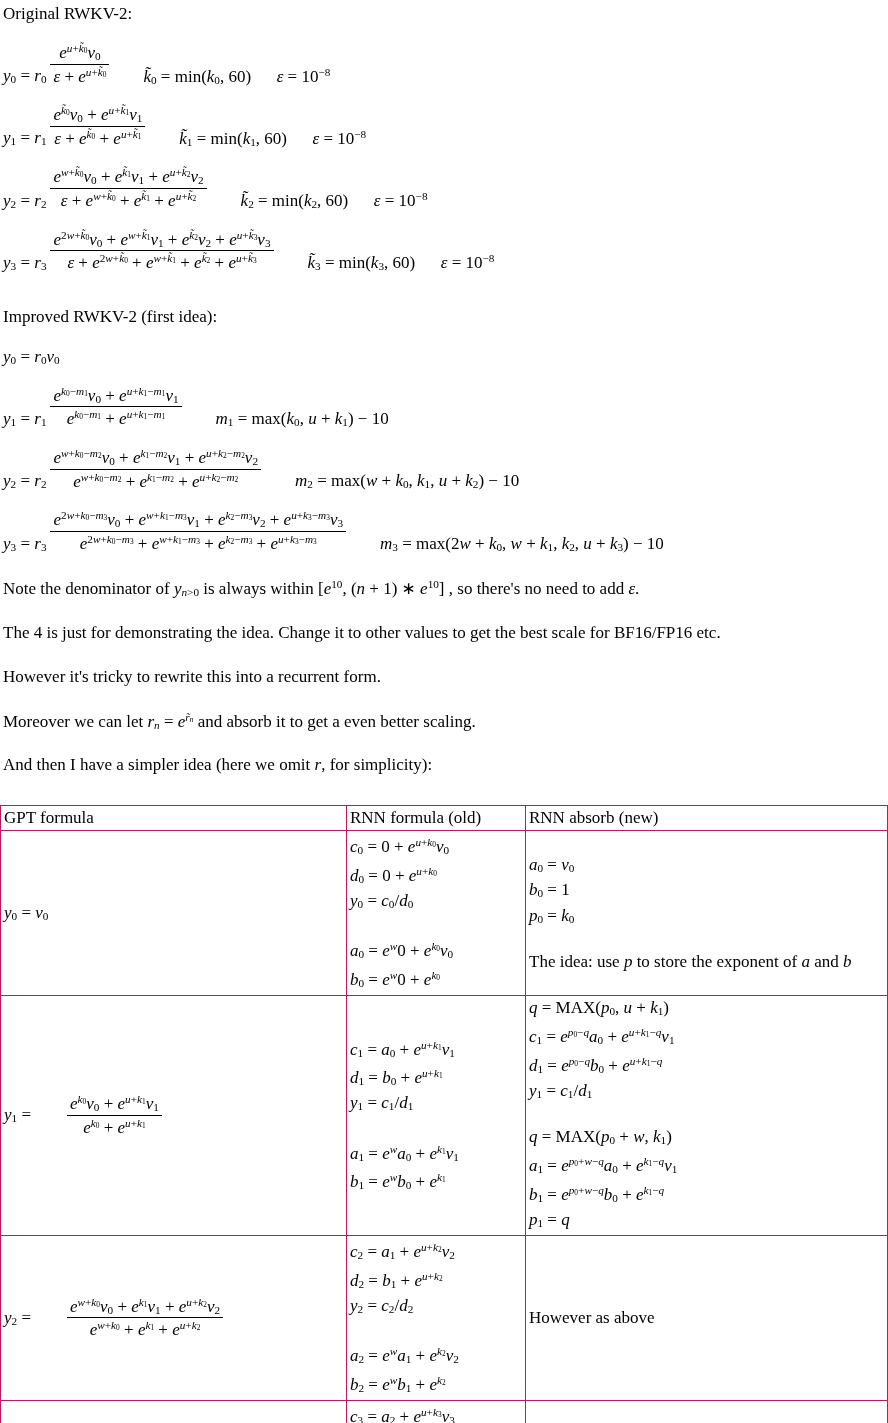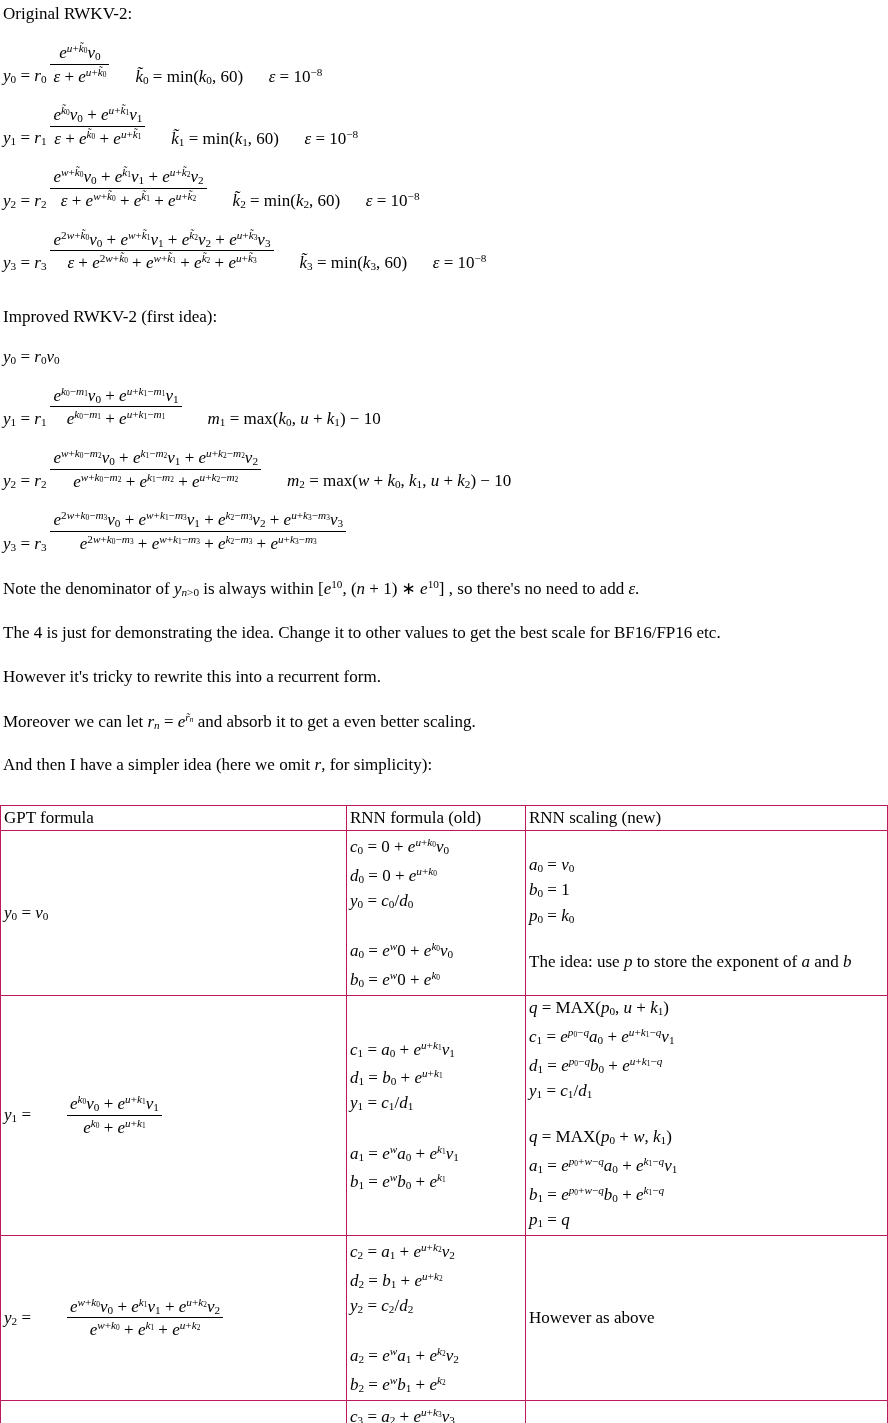--- a/index.html
+++ b/index.html
@@ -7,21 +7,21 @@
     width:888px;height:1423px;overflow:hidden;
     font-family:"Liberation Serif",serif;
     font-size:17px;color:#000;
   }
   .doc{padding-top:2px;}
   .title{margin:2px 0 0 3px;}
   .plainline{margin:20px 0 0 3px;}
   p.note{margin:24px 5px 24px 3px;}
   .eq{display:flex;align-items:flex-end;margin:18px 0 18px 3px;}
   .lhs,.side{white-space:pre;}
-  .side{margin-left:22px;}
+  .side{margin-left:30px;}
   .frac{display:inline-flex;flex-direction:column;text-align:center;margin:0 4px;}
   .frac .num{padding:0 3px 1px 3px;border-bottom:1px solid #000;}
   .frac .den{padding:1px 3px 0 3px;}
   sup{font-size:66%;vertical-align:0.5em;}
   sub{font-size:66%;vertical-align:-0.2em;}
   i{font-style:italic;}
   table{border-collapse:collapse;width:887px;margin-top:30px;table-layout:fixed;}
   col.c1{width:346px}col.c2{width:179px}col.c3{width:362px}
   th,td{border:1px solid #be185d;padding:1px 3px;vertical-align:middle;
         font-weight:normal;text-align:left;overflow:hidden;}
@@ -93,39 +93,40 @@
     </span>
     <span class="side"><i>m</i><sub>2</sub> = max(<i>w</i> + <i>k</i><sub>0</sub>, <i>k</i><sub>1</sub>, <i>u</i> + <i>k</i><sub>2</sub>) − 10</span>
   </div>
 
   <div class="eq">
     <span class="lhs"><i>y</i><sub>3</sub> = <i>r</i><sub>3</sub></span>
     <span class="frac">
       <span class="num"><i>e</i><sup>2<i>w</i>+<i>k</i><sub>0</sub>−<i>m</i><sub>3</sub></sup><i>v</i><sub>0</sub> + <i>e</i><sup><i>w</i>+<i>k</i><sub>1</sub>−<i>m</i><sub>3</sub></sup><i>v</i><sub>1</sub> + <i>e</i><sup><i>k</i><sub>2</sub>−<i>m</i><sub>3</sub></sup><i>v</i><sub>2</sub> + <i>e</i><sup><i>u</i>+<i>k</i><sub>3</sub>−<i>m</i><sub>3</sub></sup><i>v</i><sub>3</sub></span>
       <span class="den"><i>e</i><sup>2<i>w</i>+<i>k</i><sub>0</sub>−<i>m</i><sub>3</sub></sup> + <i>e</i><sup><i>w</i>+<i>k</i><sub>1</sub>−<i>m</i><sub>3</sub></sup> + <i>e</i><sup><i>k</i><sub>2</sub>−<i>m</i><sub>3</sub></sup> + <i>e</i><sup><i>u</i>+<i>k</i><sub>3</sub>−<i>m</i><sub>3</sub></sup></span>
     </span>
+    <span class="side"><i>m</i><sub>3</sub> = max(2<i>w</i> + <i>k</i><sub>0</sub>, <i>w</i> + <i>k</i><sub>1</sub>, <i>k</i><sub>2</sub>, <i>u</i> + <i>k</i><sub>3</sub>) − 10</span>
   </div>
 
   <p class="note">Note the denominator of <i>y</i><sub><i>n</i>&gt;0</sub> is always within [<i>e</i><sup>10</sup>, (<i>n</i> + 1) ∗ <i>e</i><sup>10</sup>] , so there's no need to add <i>ε</i>.</p>
   <p class="note">The 4 is just for demonstrating the idea. Change it to other values to get the best scale for BF16/FP16 etc.</p>
   <p class="note">However it's tricky to rewrite this into a recurrent form.</p>
   <p class="note">Moreover we can let <i>r</i><sub><i>n</i></sub> = <i>e</i><sup><i>r̃</i><sub><i>n</i></sub></sup> and absorb it to get a even better scaling.</p>
   <p class="note">And then I have a simpler idea (here we omit <i>r</i>, for simplicity):</p>
 
   <table>
     <colgroup>
         <col class="c1">
         <col class="c2">
         <col class="c3">
       </colgroup>
     <thead>
       <tr>
         <th>GPT formula</th>
         <th>RNN formula (old)</th>
-        <th>RNN scaling (new)</th>
+        <th>RNN absorb (new)</th>
       </tr>
     </thead>
     <tbody>
       <tr>
         <td>
           <span><i>y</i><sub>0</sub> = <i>v</i><sub>0</sub></span>
         </td>
         <td>
           <div>
               <div class="fline"><i>c</i><sub>0</sub> = 0 + <i>e</i><sup><i>u</i>+<i>k</i><sub>0</sub></sup><i>v</i><sub>0</sub></div>

